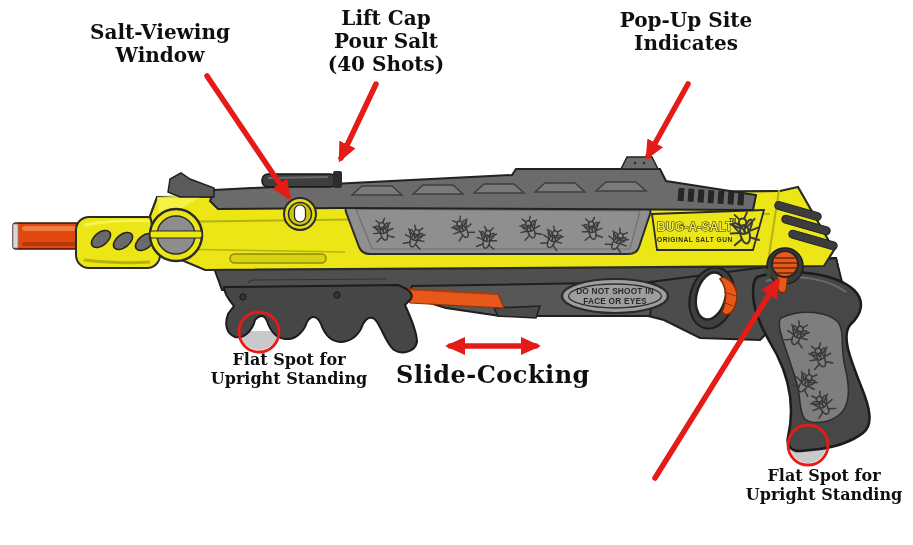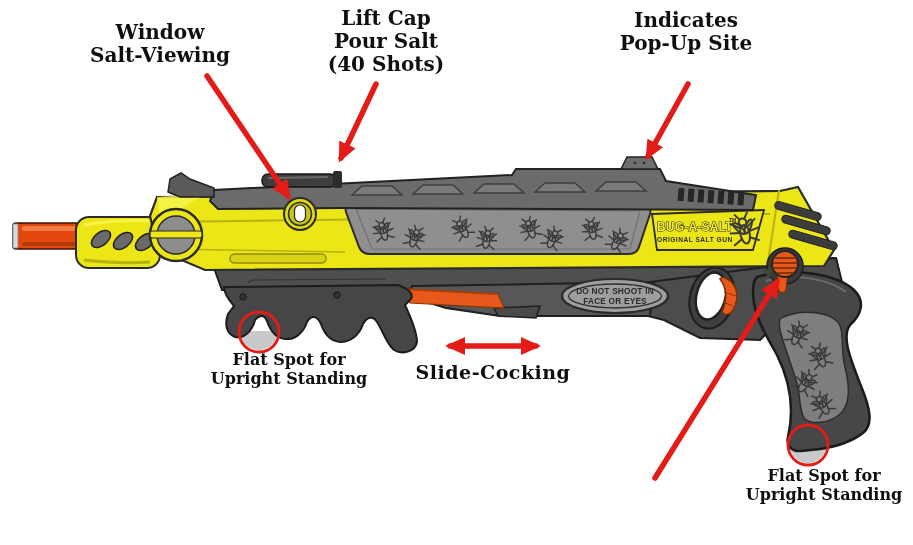--- a/index.html
+++ b/index.html
@@ -10,21 +10,21 @@
   .stage svg{position:absolute;left:0;top:0;}
   .lbl{
     position:absolute;text-align:center;font-weight:700;
     color:var(--label_black,#0f0f0f);white-space:nowrap;line-height:1.16;
     transform:translateX(-50%);
   }
   #lbl-salt{left:160px;top:21px;font-size:20px;}
   #lbl-lift{left:386px;top:7px;font-size:20px;}
   #lbl-popup{left:686px;top:9px;font-size:20px;}
   #lbl-flat-left{left:289px;top:351px;font-size:16px;}
-  #lbl-slide{left:493px;top:361px;font-size:19px;letter-spacing:.5px;text-align:center;}
+  #lbl-slide{left:493px;top:361px;font-size:24px;letter-spacing:.5px;text-align:center;}
   #lbl-auto{left:661px;top:480px;font-size:20px;}
   #lbl-flat-right{left:824px;top:467px;font-size:16px;}
 
   .arrow{stroke:var(--annotation_red,#e41b17);stroke-width:5.5;fill:none;stroke-linecap:round;}
   .ring{stroke:var(--annotation_red,#e41b17);stroke-width:2.8;fill:none;}
   .cred{fill:var(--annotation_red,#e41b17);}
   .cy{fill:var(--body_yellow,#ece617);}
   .cor{fill:var(--accent_orange,#e8581a);}
   .flat{fill:var(--flat_spot_gray,#c9c9c9);}
   .gtxt{font-family:"Liberation Sans",sans-serif;font-weight:700;}
@@ -205,31 +205,31 @@
     <circle class="ring" cx="808" cy="445" r="20"></circle>
     <line class="arrow" x1="207" y1="76" x2="288" y2="196" marker-end="url(#ah)"></line>
     <line class="arrow" x1="376" y1="84" x2="341" y2="158" marker-end="url(#ah)"></line>
     <line class="arrow" x1="688" y1="84" x2="648" y2="156" marker-end="url(#ah)"></line>
     <line class="arrow" x1="655" y1="478" x2="777" y2="282" marker-end="url(#ah)"></line>
     <line class="arrow" x1="450" y1="346" x2="536" y2="346" marker-start="url(#ah)" marker-end="url(#ah)"></line>
   </g>
 </svg>
 
 <div class="lbl" id="lbl-salt">
+  <div>Salt-Viewing</div>
   <div>Window</div>
-  <div>Salt-Viewing</div>
 </div>
 <div class="lbl" id="lbl-lift">
   <div>Lift Cap</div>
   <div>Pour Salt</div>
   <div>(40 Shots)</div>
 </div>
 <div class="lbl" id="lbl-popup">
+  <div>Pop-Up Site</div>
   <div>Indicates</div>
-  <div>Pop-Up Site</div>
 </div>
 <div class="lbl" id="lbl-flat-left">
   <div>Flat Spot for</div>
   <div>Upright Standing</div>
 </div>
 <div class="lbl" id="lbl-slide">
   <div>Slide-Cocking</div>
 </div>
 <div class="lbl" id="lbl-flat-right">
   <div>Flat Spot for</div>

